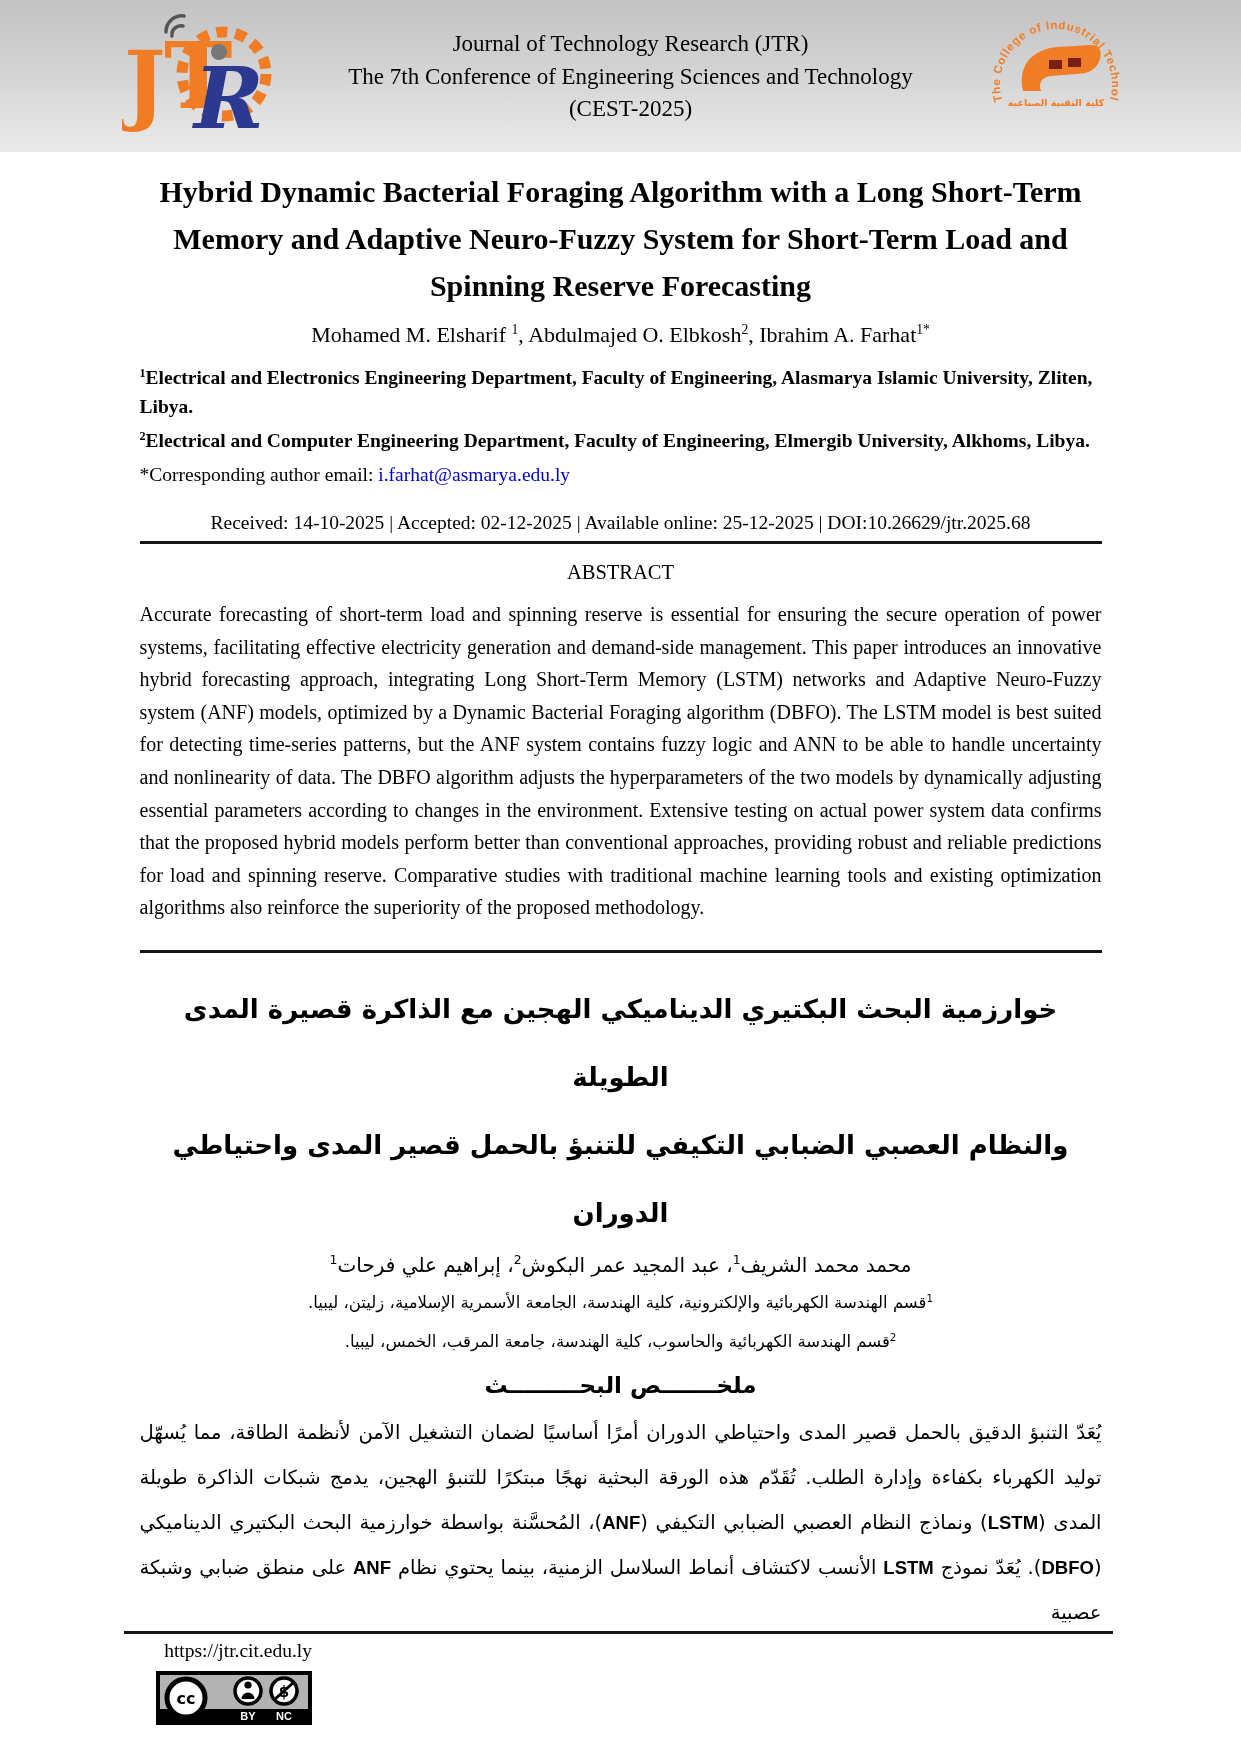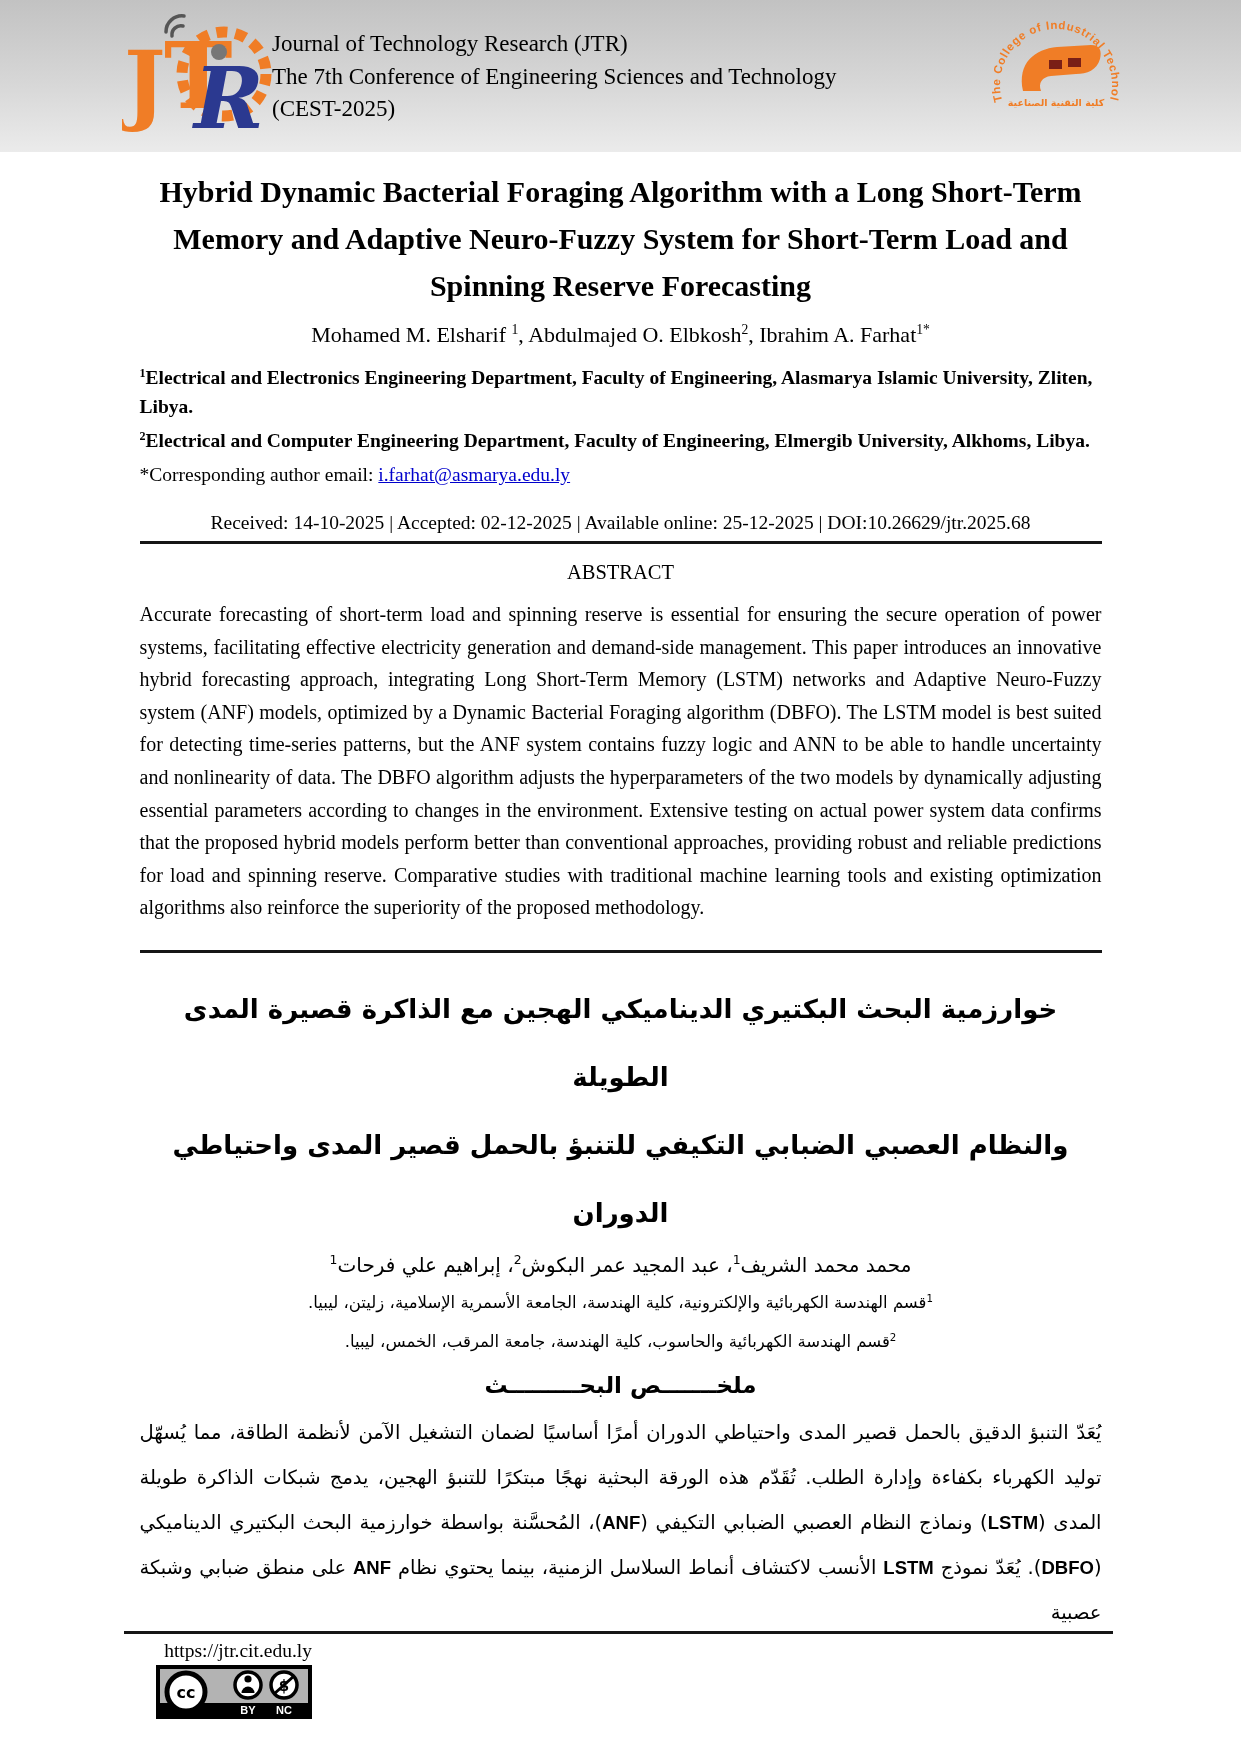--- a/index.html
+++ b/index.html
@@ -8,52 +8,52 @@
     background:#ffffff; font-family:"Liberation Serif", serif; color:#000;
     overflow:hidden;
   }
   
   .header {
     height:152px; box-sizing:border-box;
     background:linear-gradient(180deg,#c2c2c2 0%,#d7d7d7 55%,#ebebeb 100%);
     display:flex; align-items:center; justify-content:space-between;
     padding:0 118px 0 122px;
   }
-  .header-center { flex:1; text-align:left; font-size:23px; line-height:32.5px; padding-top:2px; }
+  .header-center { flex:1; text-align:center; font-size:23px; line-height:32.5px; padding-top:2px; }
   .logo-box { flex:0 0 auto; }
   
   .content { width:962px; margin:12px auto; }
   .title { margin-top:16px; text-align:center; font-weight:bold; font-size:30px; line-height:47px; }
   .authors { margin-top:13px; text-align:center; font-size:22px; }
   sup { font-size:0.62em; line-height:0; }
   .affiliations { margin-top:15px; font-size:19.5px; line-height:29px; }
   .affil { margin-bottom:5px;font-weight:bold; }
   .corresponding { margin-top:9px; font-size:19.5px; }
-  .email-link { color:#0000cc; text-decoration:underline; cursor:pointer; }
+  .email-link { color:#0000cc; cursor:pointer; }
   .dates { margin-top:26px; text-align:center; font-size:19.5px; }
   .rule { border:none; border-top:3px solid #151515; margin:7px 0 0 0; }
   .abstract-heading { margin-top:17px; text-align:center; font-weight:normal; font-size:20.5px; }
   .abstract-text { margin-top:14px; font-size:20px; line-height:32.6px; text-align:justify; }
   .keywords { margin-top:16px; font-size:19.5px; line-height:31px; }
   .rule2 { margin-top:26px; }
   
   .arabic { direction:rtl; font-family:"DejaVu Sans", sans-serif; }
   .ar-title { margin-top:22px; text-align:center; font-weight:bold; font-size:26px; line-height:68px; }
   .ar-authors { margin-top:6px; text-align:center; font-size:20px; }
   .ar-affil { margin-top:12px; text-align:center; font-size:16.5px; line-height:27px; }
   .ar-heading { margin-top:17px; text-align:center; font-weight:bold; font-size:23px; }
   .ar-abstract { margin:12px 0 0 0; font-size:19.5px; line-height:45px; text-align:justify; }
   .latin-b { font-family:"Liberation Sans", sans-serif; font-weight:bold; direction:ltr; unicode-bidi:embed; font-size:0.95em; }
   
   .footer { position:absolute; left:124px; right:128px; top:1631px; }
   .footer-rule { border:none; border-top:3.5px solid #151515; margin:0; }
   .footer-row { display:flex; justify-content:space-between; margin-top:6px; }
   .footer-left { font-size:19.5px; line-height:30px; width:690px; padding-left:14px; }
   .footer-right { text-align:right; font-size:19.5px; }
-  .cc-badge { margin-top:3px;padding-left:32px; }
+  .cc-badge { margin-top:9px;padding-left:32px; }
 </style>
 </head>
 <body>
 
 <div class="page">
 
   <div class="header">
 
     <div class="logo-box">
       <svg width="150" height="128" viewBox="0 0 150 128">

